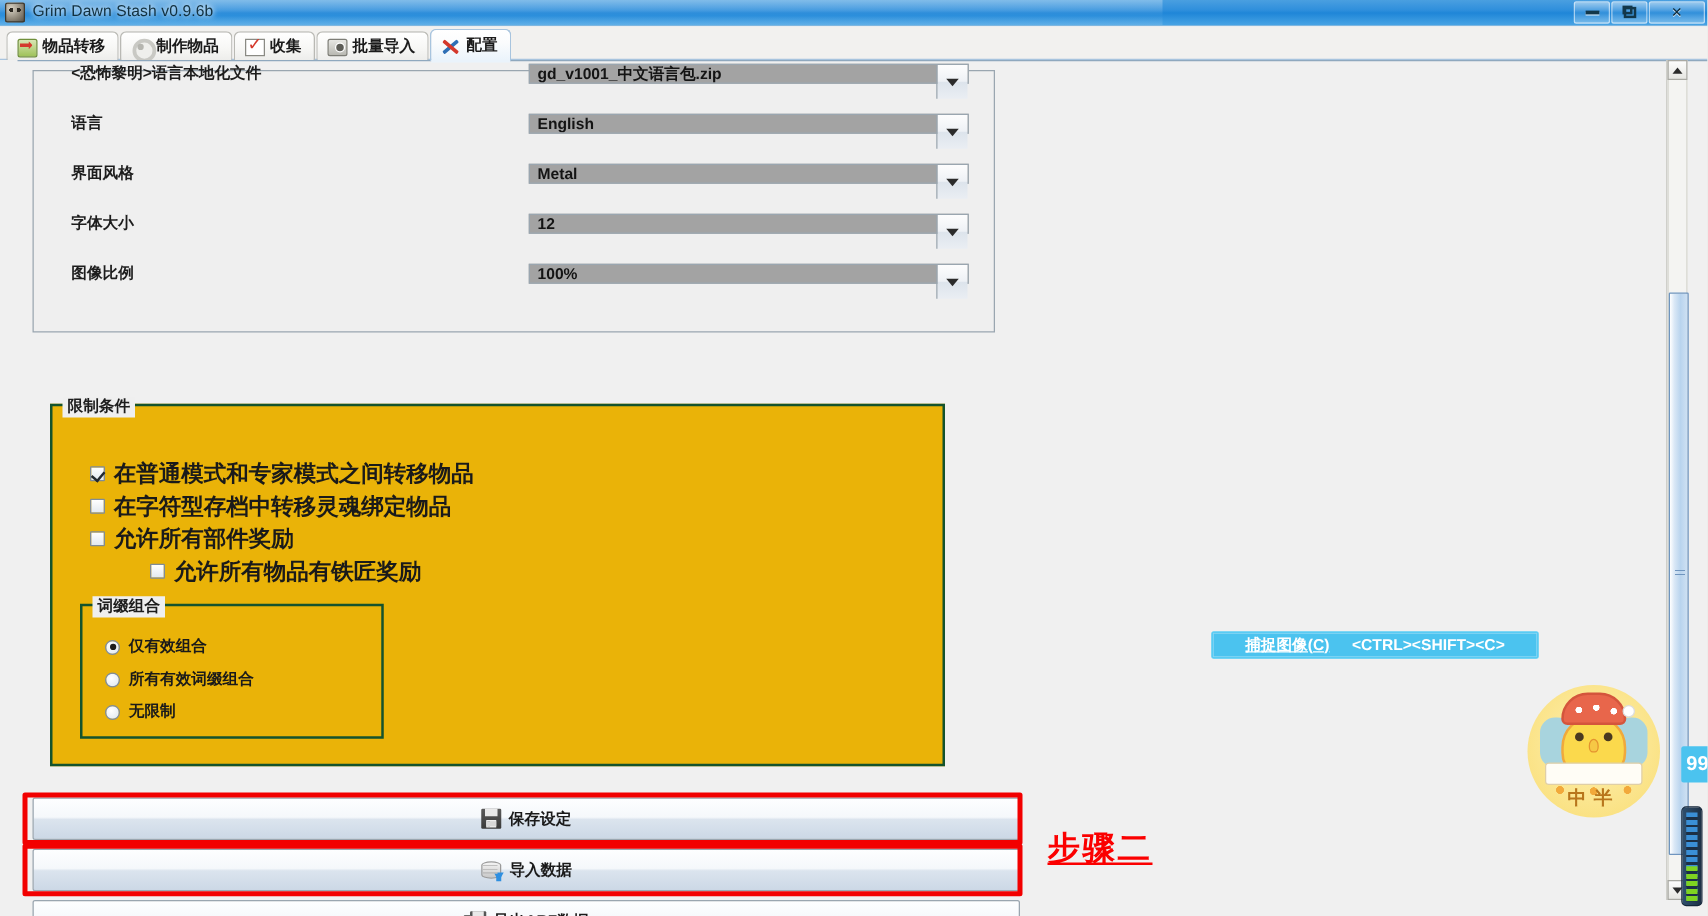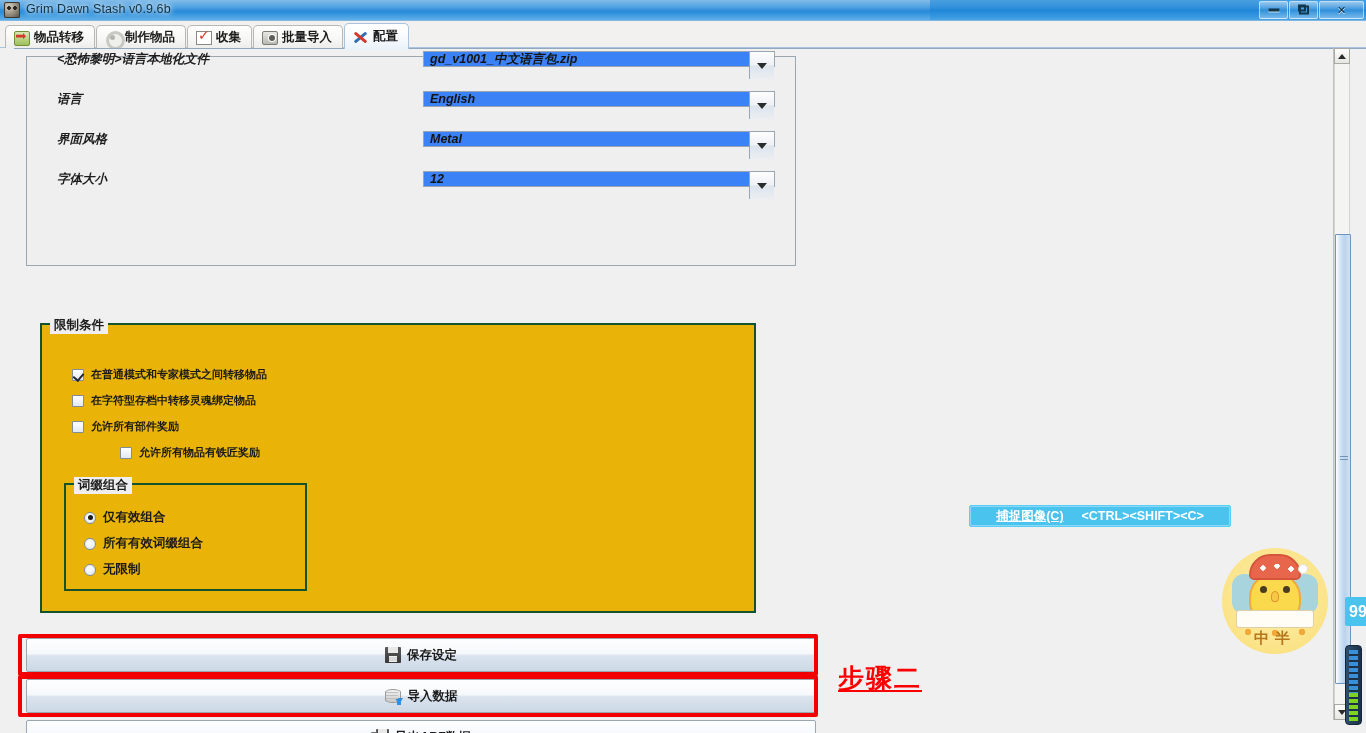--- a/index.html
+++ b/index.html
@@ -144,29 +144,29 @@
     border-top: 1px solid #8fa8be;
   }
 
   
   .settings-panel {
     position: absolute; left: 26px; top: 8px;
     width: 770px; height: 210px;
     background: #efefef;
     border: 1px solid #9aa6b0;
   }
-  .row { position: absolute; left: 0; width: 100%; height: 40px; font-style: italic; }
+  .row { position: absolute; left: 0; width: 100%; height: 40px; }
   .rlabel {
     position: absolute; left: 30px; top: 50%; transform: translateY(-50%);
     font-size: 12.5px; color: #1d1d1d; font-weight: bold; white-space: nowrap;
   }
   .combo {
     position: absolute; left: 396px; top: 50%; transform: translateY(-50%);
     width: 352px; height: 16px;
-    background: #3b82f6;
+    background: #a3a3a3;
     border: 1px solid #9aa6b0;
     display: flex; align-items: center;
   }
   .combo .cval {
     padding-left: 6px; font-size: 12.5px; color: #141414; font-weight: bold;
     white-space: nowrap; overflow: hidden;
   }
   .combo .carrow {
     position: absolute; right: 0px; top: 0px; width: 25px; height: 27px;
     background: linear-gradient(180deg,#fdfdfd 0%, #eef1f5 48%, #dde4ec 52%, #eaeef3 100%);
@@ -188,21 +188,21 @@
   }
   .grp > .legend {
     position: absolute; top: -8px; left: 8px;
     background: #efefef; padding: 0 4px;
     font-size: 12.5px; font-weight: bold; color: #1d1d1d; white-space: nowrap;
   }
 
   #restrict { left: 40px; top: 275px; width: 716px; height: 290px; }
   #affix    { left: 22px; top: 158px; width: 243px; height: 108px; }
 
-  .chk-row { position: absolute; left: 30px; display: flex; align-items: center; gap: 7px; font-size: 11px; color: #1a1a1a; font-weight: bold; white-space: nowrap; }
+  .chk-row { position: absolute; left: 30px; display: flex; align-items: center; gap: 7px; font-size: 18px; color: #1a1a1a; font-weight: bold; white-space: nowrap; }
   .cbox {
     width: 12px; height: 12px; flex: 0 0 12px;
     border: 1px solid #7f8c99;
     background: linear-gradient(180deg,#ffffff,#e3e9f0);
     position: relative; border-radius: 1px;
   }
   .cbox.checked::after {
     content:""; position:absolute; left: 2px; top: 1px;
     width: 5px; height: 8px;
     border: solid #23292f; border-width: 0 2px 2px 0;
@@ -499,20 +499,29 @@
           <div class="cval">English</div>
           <div class="carrow">
               <i></i>
             </div>
         </div>
       </div>
       <div class="row" style="top:102px;">
         <div class="rlabel">字体大小</div>
         <div class="combo">
           <div class="cval">12</div>
+          <div class="carrow">
+              <i></i>
+            </div>
+        </div>
+      </div>
+      <div class="row" style="top:142px;">
+        <div class="rlabel">图像比例</div>
+        <div class="combo">
+          <div class="cval">100%</div>
           <div class="carrow">
               <i></i>
             </div>
         </div>
       </div>
     </div>
 
     <div class="grp" id="restrict">
       <div class="legend">限制条件</div>
 

